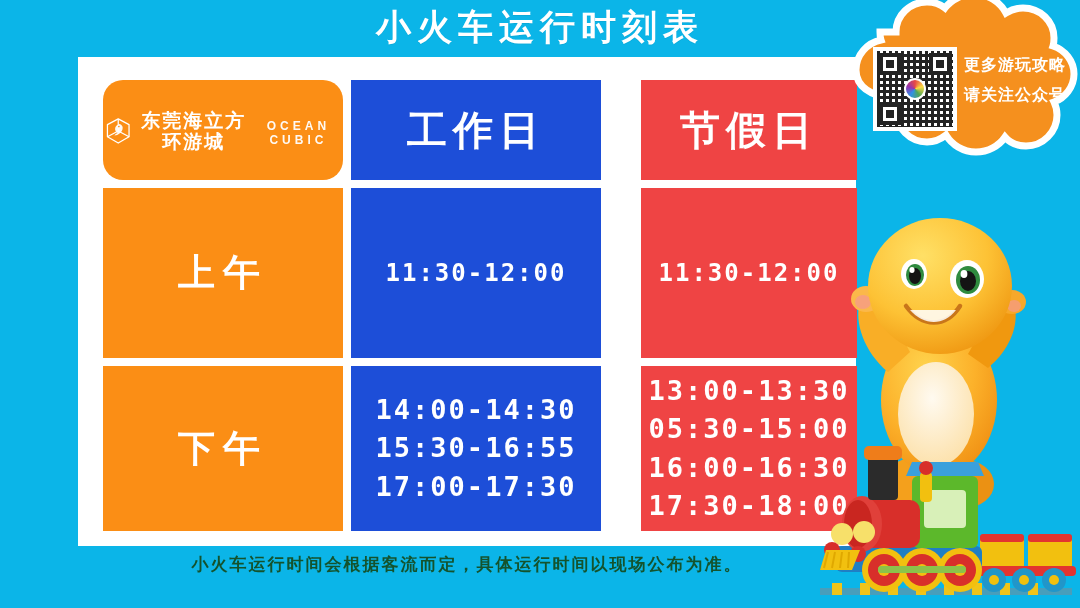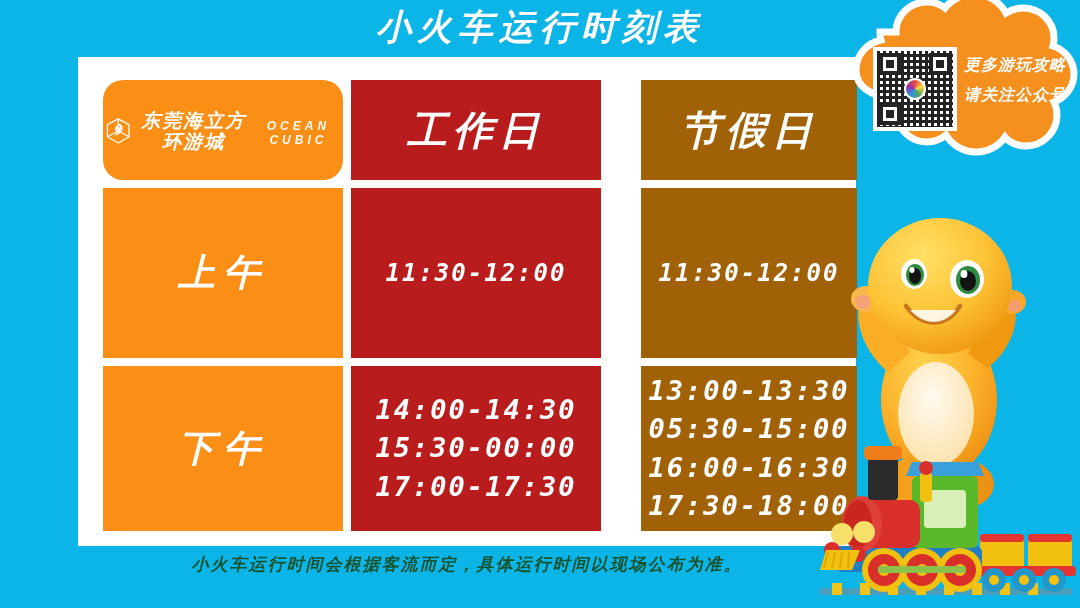--- a/index.html
+++ b/index.html
@@ -2,21 +2,21 @@
 <html><head>
 <meta charset="utf-8">
 <style>
   html,body{margin:0;padding:0;}
   body{
     width:1080px;height:608px;overflow:hidden;
     background:#0bb5e8;
     font-family:"Liberation Sans","DejaVu Sans",sans-serif;
     position:relative;
   }
-  #stage{position:absolute;inset:0;width:1080px;height:459px;font-style:italic;}
+  #stage{position:absolute;inset:0;width:1080px;height:459px;}
 
   
   .title{
     position:absolute;left:0;top:4px;width:1080px;
     text-align:center;
     color:#ffffff;
     font-size:35px;
     font-weight:bold;
     letter-spacing:6px;
     font-family:"DejaVu Sans","Liberation Sans",sans-serif;
@@ -40,22 +40,22 @@
     column-gap:8px;
     row-gap:8px;
   }
   .cell{
     display:flex;align-items:center;justify-content:center;
     text-align:center;
     box-sizing:border-box;
     overflow:hidden;
   }
   .c-orange{background:#fb8e15;}
-  .c-pink{background:#b91c1c;}
-  .c-blue{background:#a16207;margin-left:32px;}
+  .c-pink{background:#1d4ed8;}
+  .c-blue{background:#ef4444;margin-left:32px;}
 
   
   .logo-cell{justify-content:center;gap:2px;padding-top:2px;border-radius:20px;}
   .logo-mark{width:44px;height:44px;display:block;margin:0 auto 1px;}
   .logo-cn{
     color:#ffffff;font-size:19px;font-weight:bold;letter-spacing:2px;
     font-family:"DejaVu Sans","Liberation Sans",sans-serif;
     line-height:1.1;
   }
   .logo-en{
@@ -182,21 +182,21 @@
         </div>
     </div>
 
     <div class="cell c-orange">
       <span class="rowlab">下午</span>
     </div>
 
     <div class="cell c-pink">
       <div class="times">
           <div class="time">14:00-14:30</div>
-          <div class="time">15:30-00:00</div>
+          <div class="time">15:30-16:55</div>
           <div class="time">17:00-17:30</div>
         </div>
     </div>
 
     <div class="cell c-blue">
       <div class="times">
           <div class="time">13:00-13:30</div>
           <div class="time">05:30-15:00</div>
           <div class="time">16:00-16:30</div>
           <div class="time">17:30-18:00</div>

